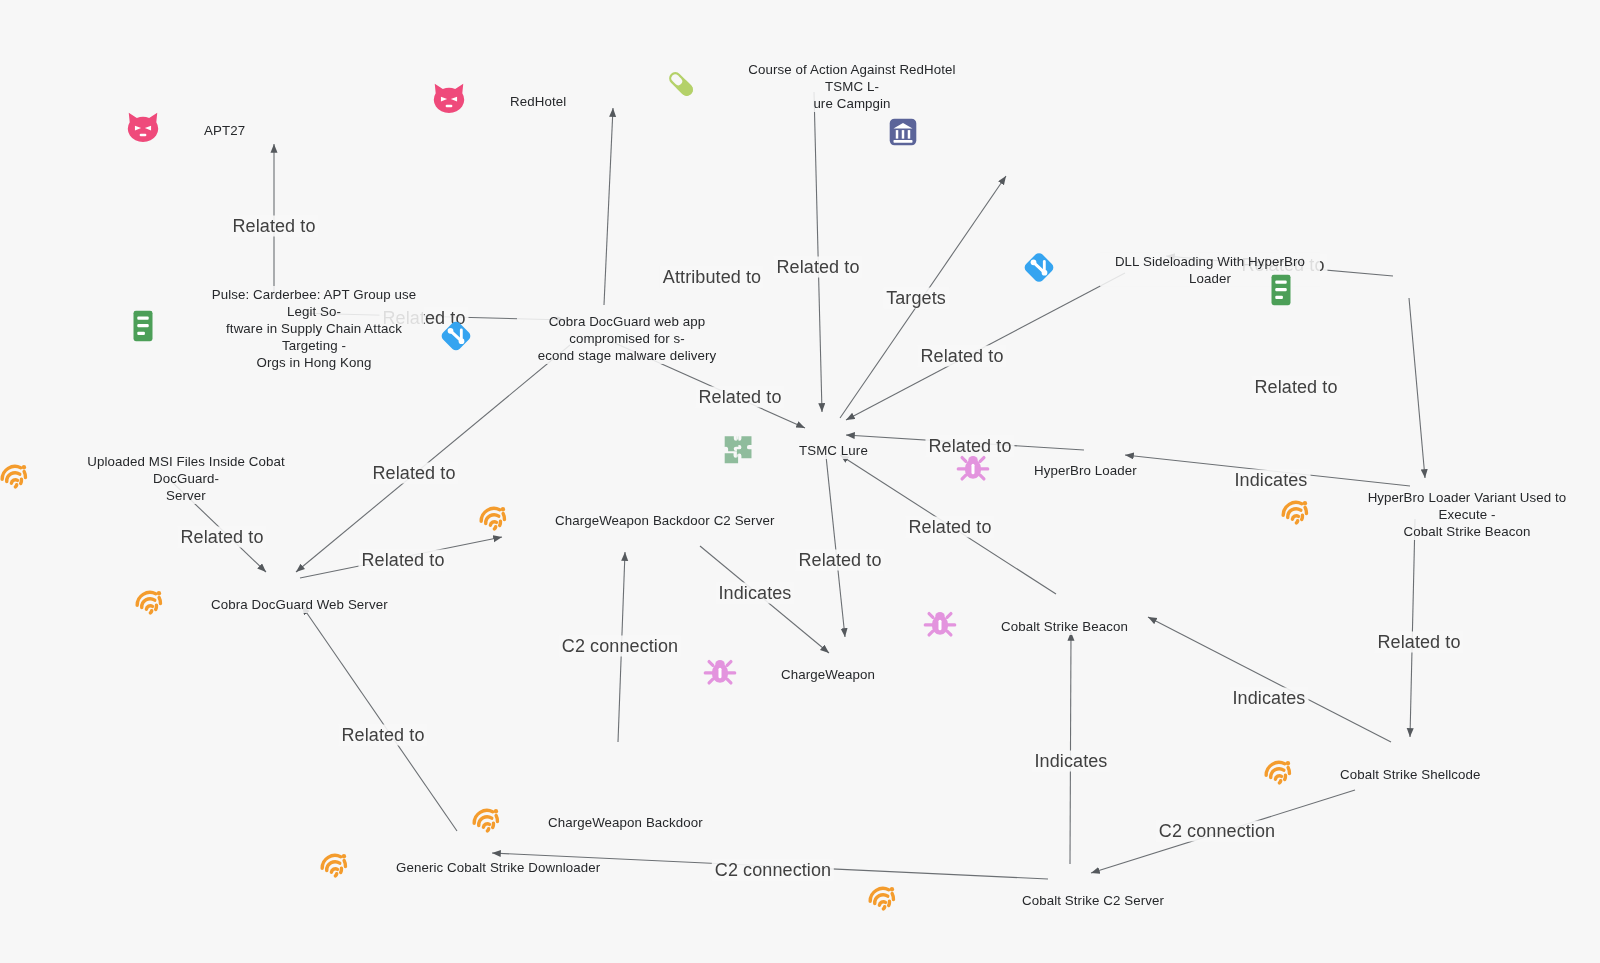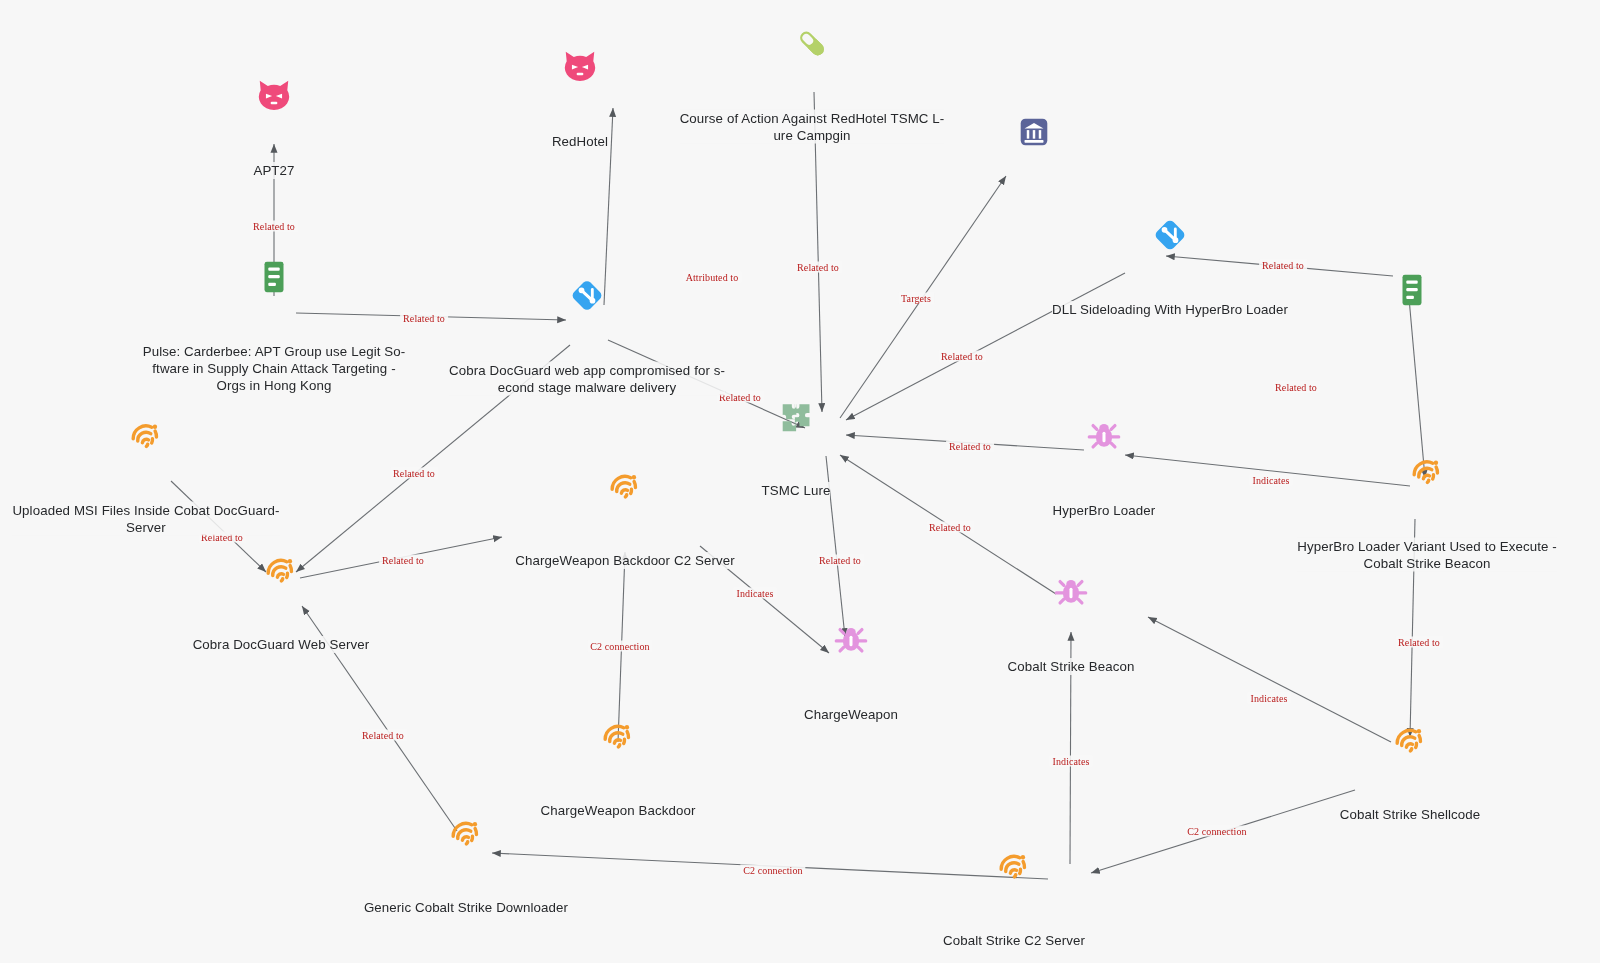--- a/index.html
+++ b/index.html
@@ -20,21 +20,21 @@
     left: 0;
     top: 0;
     width: 1600px;
     height: 963px;
     pointer-events: none;
   }
   .node {
     position: absolute;
     transform: translate(-50%, -50%);
     display: flex;
-    flex-direction: column;
+    flex-direction: row;
     align-items: center;
     width: 300px;
     margin-left: 0;
     gap: 42px;
   }
   .node-icon {
     width: 38px;
     height: 38px;
     display: block;
   }
@@ -44,27 +44,26 @@
     line-height: 17px;
     color: #26282b;
     text-align: center;
     background: rgba(247,247,247,0.86);
     white-space: pre-line;
     letter-spacing: 0.1px;
   }
   .edge-label {
     position: absolute;
     transform: translate(-50%, -50%);
-    font-size: 10px;
-    color: #b91c1c;
+    font-size: 18px;
+    color: #404040;
     background: rgba(247,247,247,0.9);
     padding: 0 3px;
     white-space: nowrap;
     letter-spacing: 0.1px;
-    font-family: Liberation Serif, serif;
   }
 </style>
 </head>
 <body>
 
 <div id="canvas">
 
   <svg class="edges" viewBox="0 0 1600 963">
     <defs>
       <marker id="arrow" markerWidth="9" markerHeight="9" refX="8" refY="3.2" orient="auto" markerUnits="strokeWidth">
@@ -214,21 +213,21 @@
       <div class="node" style="left: 1412px; top: 290px;">
         <span>
           <svg class="node-icon" viewBox="0 0 40 40">
             <rect x="10" y="4" width="20" height="32" rx="2.5" fill="#4c9f58"></rect>
             <rect x="14" y="10" width="12" height="3.4" rx="1.1" fill="#ffffff"></rect>
             <rect x="14" y="18" width="12" height="3.4" rx="1.1" fill="#ffffff"></rect>
             <rect x="14" y="26" width="8" height="3.4" rx="1.1" fill="#ffffff"></rect>
           </svg>
         </span>
       </div>
-      <div class="node" style="left: 796px; top: 448px;">
+      <div class="node" style="left: 869px; top: 448px;">
         <span>
           <svg class="node-icon" viewBox="0 0 40 40">
             <g fill="#8fbc9c">
               <path d="M6 7.5 h9.6 v2.6 a2.3 2.3 0 0 0 4.6 0 V7.5 h0.2 v11.1 h-2.6 a2.3 2.3 0 0 0 0 4.6 h2.6 v0.3 H9.6 v-2.6 a2.3 2.3 0 0 0 -3.6 -1.9 Z"></path>
               <path d="M22 7.5 h11.8 v11.1 h-2.6 a2.3 2.3 0 0 0 0 4.6 h2.6 v0.3 H22 v-2.6 a2.3 2.3 0 0 0 -4.6 0 v2.6 h-0.1 V12.4 h2.6 a2.3 2.3 0 0 0 0 -4.6 H22 Z" opacity="0"></path>
               <path d="M23.6 7.5 h10.6 v9.3 h-2.5 a2.3 2.3 0 0 0 0 4.6 h2.5 v9.3 H23.6 v-2.5 a2.3 2.3 0 0 0 -4.6 0 v2.5 h-0.2 v-9.3 h2.5 a2.3 2.3 0 0 0 0 -4.6 h-2.5 V7.5 h0.2 v2.5 a2.3 2.3 0 0 0 4.6 0 Z"></path>
               <path d="M6 25.4 h9.3 v2.5 a2.3 2.3 0 0 0 4.6 0 v-2.5 h0.2 v10.6 H6 Z"></path>
             </g>
           </svg>
         </span>
@@ -347,21 +346,21 @@
               <path d="M12.5 27.5 L8.5 31.5"></path>
               <path d="M27.5 27.5 L31.5 31.5"></path>
             </g>
             <ellipse cx="20" cy="21" rx="8.6" ry="10.4" fill="#e394de"></ellipse>
             <ellipse cx="20" cy="11.6" rx="5" ry="4.2" fill="#e394de"></ellipse>
             <rect x="18.4" y="15.6" width="3.2" height="11" rx="1.6" fill="#ffffff"></rect>
           </svg>
         </span>
         <div class="node-label">ChargeWeapon</div>
       </div>
-      <div class="node" style="left: 618px; top: 768px;">
+      <div class="node" style="left: 618px; top: 820px;">
         <span>
           <svg class="node-icon" viewBox="0 0 40 40">
             <g fill="none" stroke="#f49c2d" stroke-linecap="round">
               <path d="M6.5 23.5 A13.5 13.5 0 0 1 26 11.3" stroke-width="3.6"></path>
               <path d="M11.3 25.8 A8.8 8.8 0 0 1 25 18.1" stroke-width="3.6"></path>
               <path d="M16.2 27.6 A4.2 4.2 0 0 1 22.6 24.6" stroke-width="3.6"></path>
               <path d="M29.6 15.3 A13 13 0 0 1 31 21.6" stroke-width="3.6"></path>
               <path d="M26.8 23.4 A8.4 8.4 0 0 1 26 27.8" stroke-width="3.6"></path>
               <path d="M21.8 29.2 A4 4 0 0 1 20.4 31.4" stroke-width="3.6"></path>
             </g>

